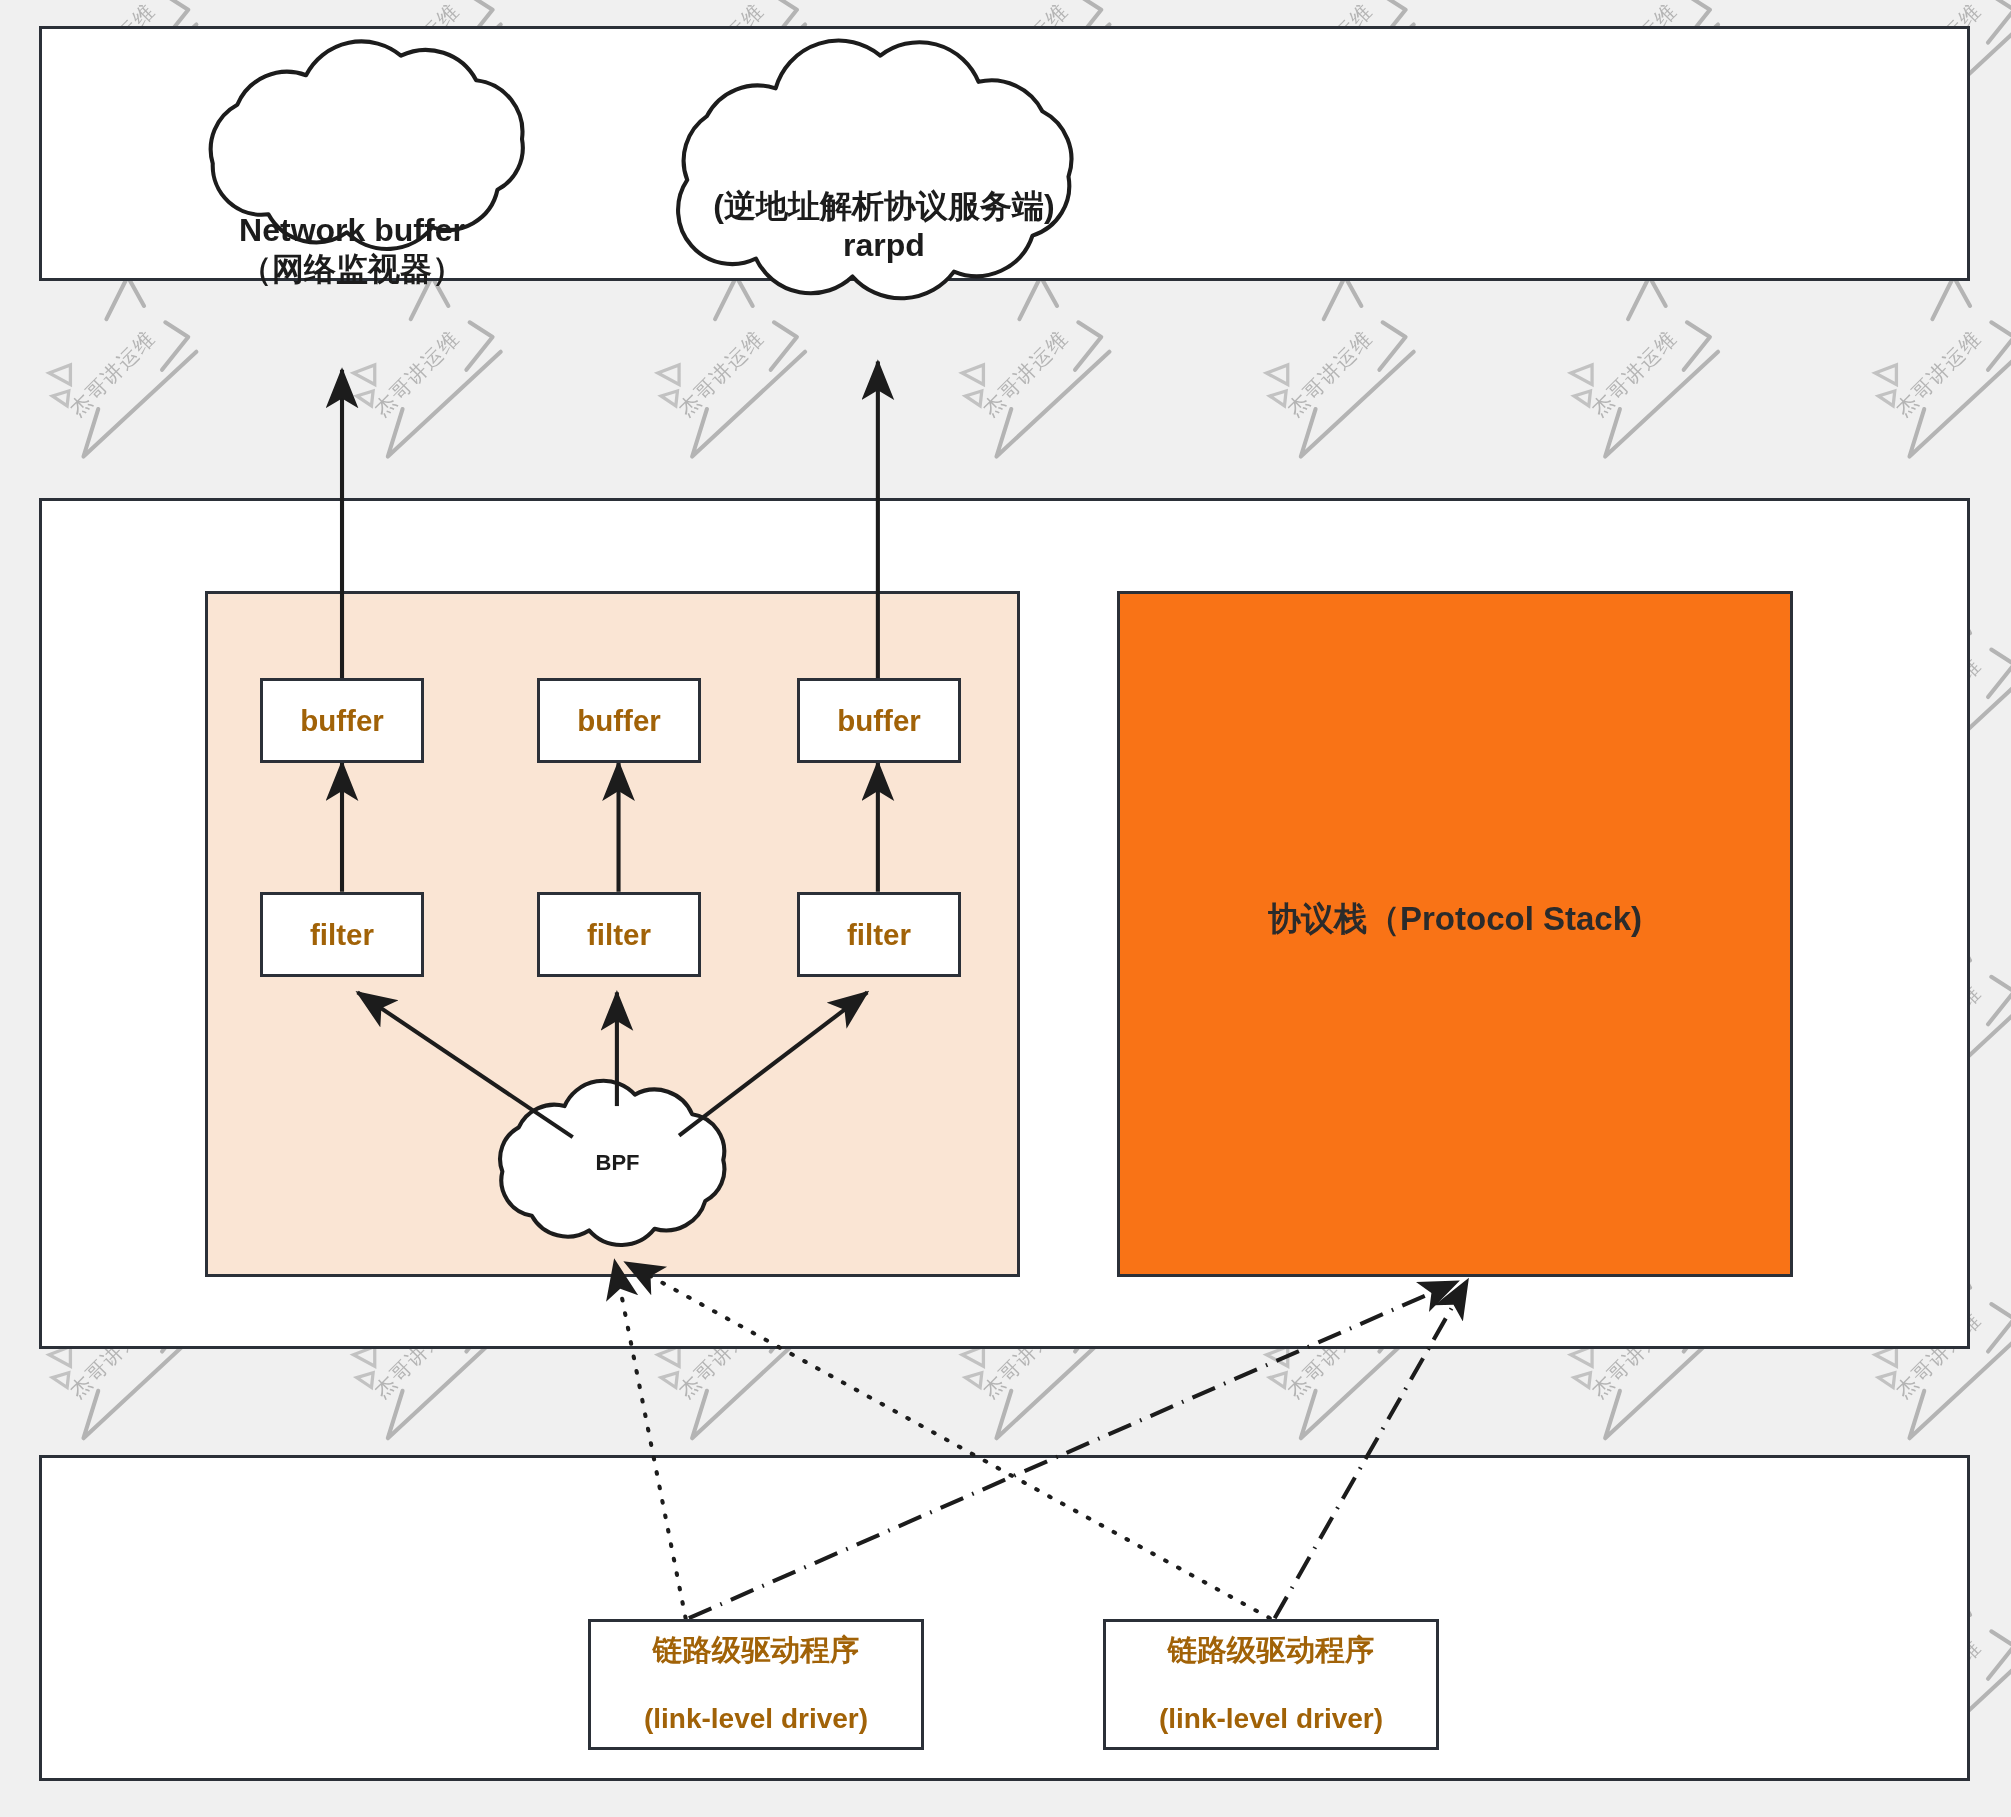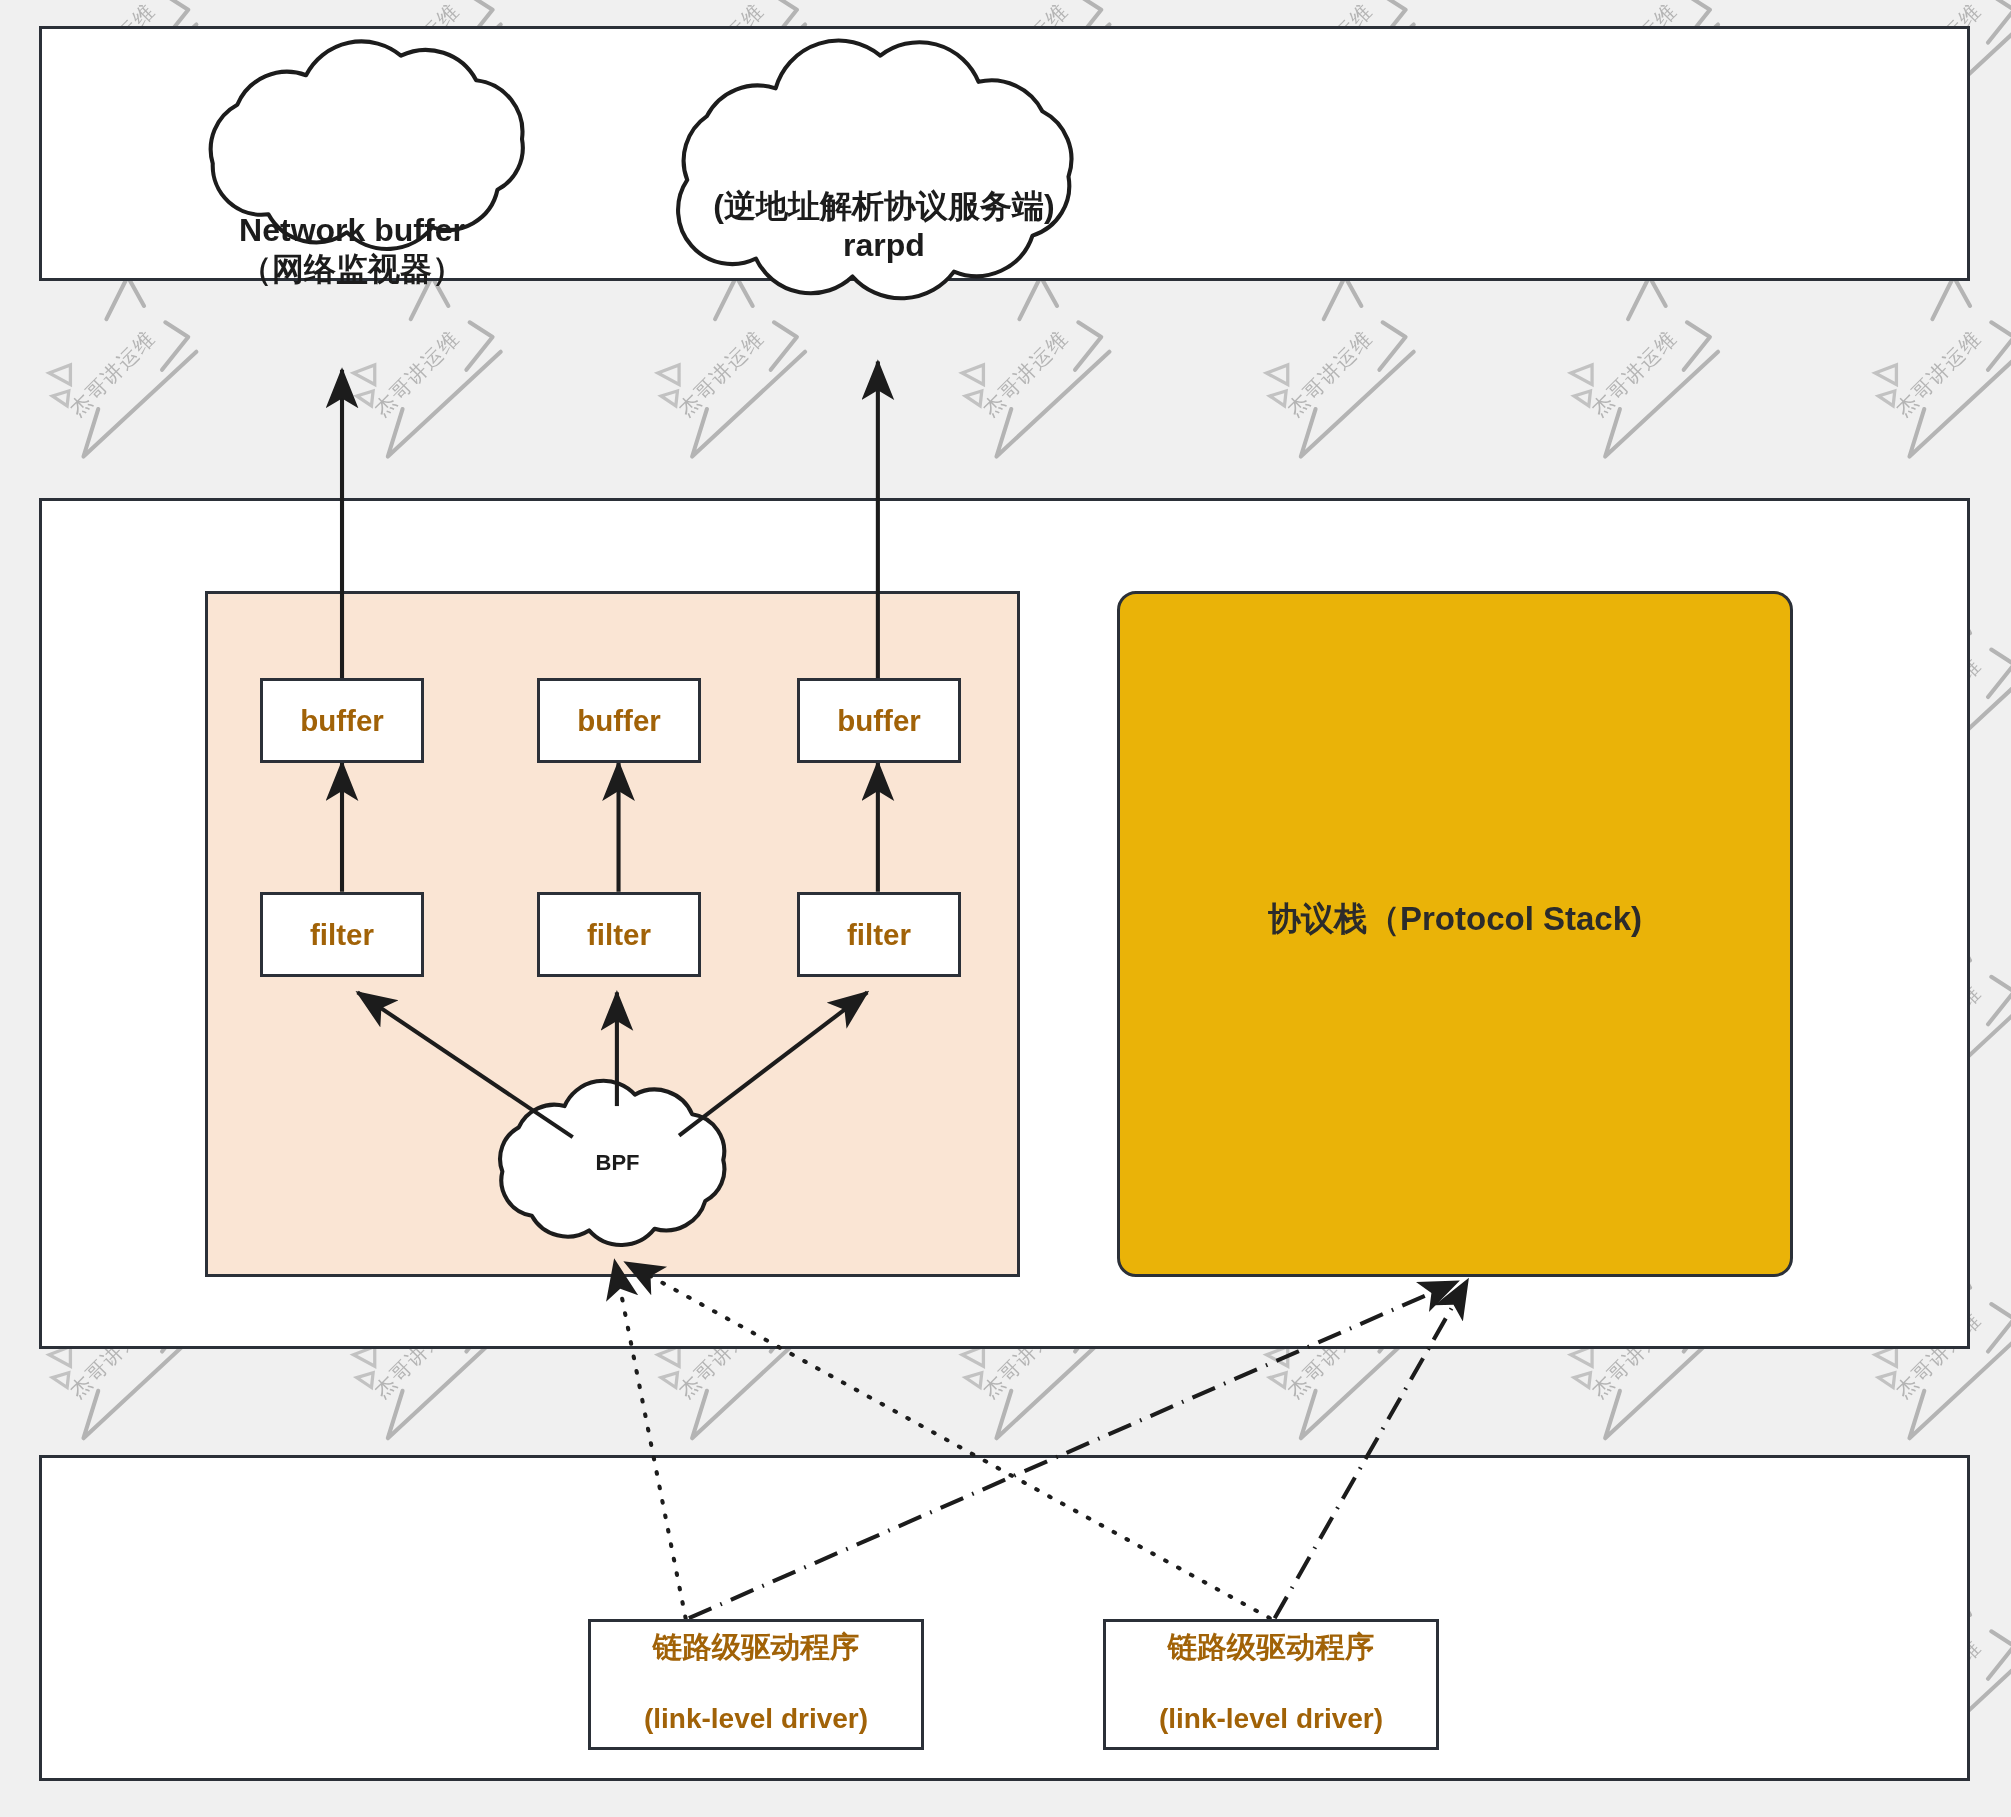--- a/index.html
+++ b/index.html
@@ -52,21 +52,21 @@
     display:flex;
     flex-direction:column;
     align-items:center;
     justify-content:center;
     font-weight:bold;
     color:#a16207;
     z-index:4;
   }
   .node-box .l1{font-size:29.5px;line-height:1.15;}
   .node-box .l2{font-size:28px;line-height:1.15;}
-  .driver-box .l1{margin-bottom:36px;font-family:Liberation Mono, monospace;}
+  .driver-box .l1{margin-bottom:36px;}
   .cloud-label{
     position:absolute;
     z-index:5;
     text-align:center;
     font-weight:bold;
     color:#1c1c1c;
     white-space:nowrap;
     pointer-events:none;
   }
   .cloud-label .big{font-size:32px;line-height:1.22;display:block;}
@@ -148,21 +148,21 @@
   <div class="layer-title" style="left:59px;top:39px;">用户层</div>
 
   <div class="layerbox" style="left:39px;top:498px;width:1931px;height:851px;"></div>
   <div class="layer-title" style="left:59px;top:511px;">内核层</div>
 
   <div class="layerbox" style="left:39px;top:1455px;width:1931px;height:326px;"></div>
   <div class="layer-title" style="left:59px;top:1468px;">网络层</div>
 
   <div class="panel" style="left:205px;top:591px;width:815px;height:686px;background:#fae5d4;"></div>
 
-  <div class="panel" style="left:1117px;top:591px;width:676px;height:686px;background:#eab308;border-radius:19px;">
+  <div class="panel" style="left:1117px;top:591px;width:676px;height:686px;background:#f97316;">
     <div class="panel-label" style="top:303px;">协议栈（Protocol Stack)</div>
   </div>
 
   <svg class="layer" id="shapes" viewBox="0 0 2458 2221" width="2011" height="1817">
     <defs>
       <marker id="ah" markerWidth="12" markerHeight="12" refX="9.4" refY="4" orient="auto" markerUnits="strokeWidth">
         <path d="M0,0 L10,4 L0,8 L2.4,4 z" fill="#1c1c1c"></path>
       </marker>
       <marker id="ahd" markerWidth="11" markerHeight="11" refX="8.6" refY="4" orient="auto" markerUnits="strokeWidth">
         <path d="M0,0 L10,4 L0,8 L2.4,4 z" fill="#1c1c1c"></path>

